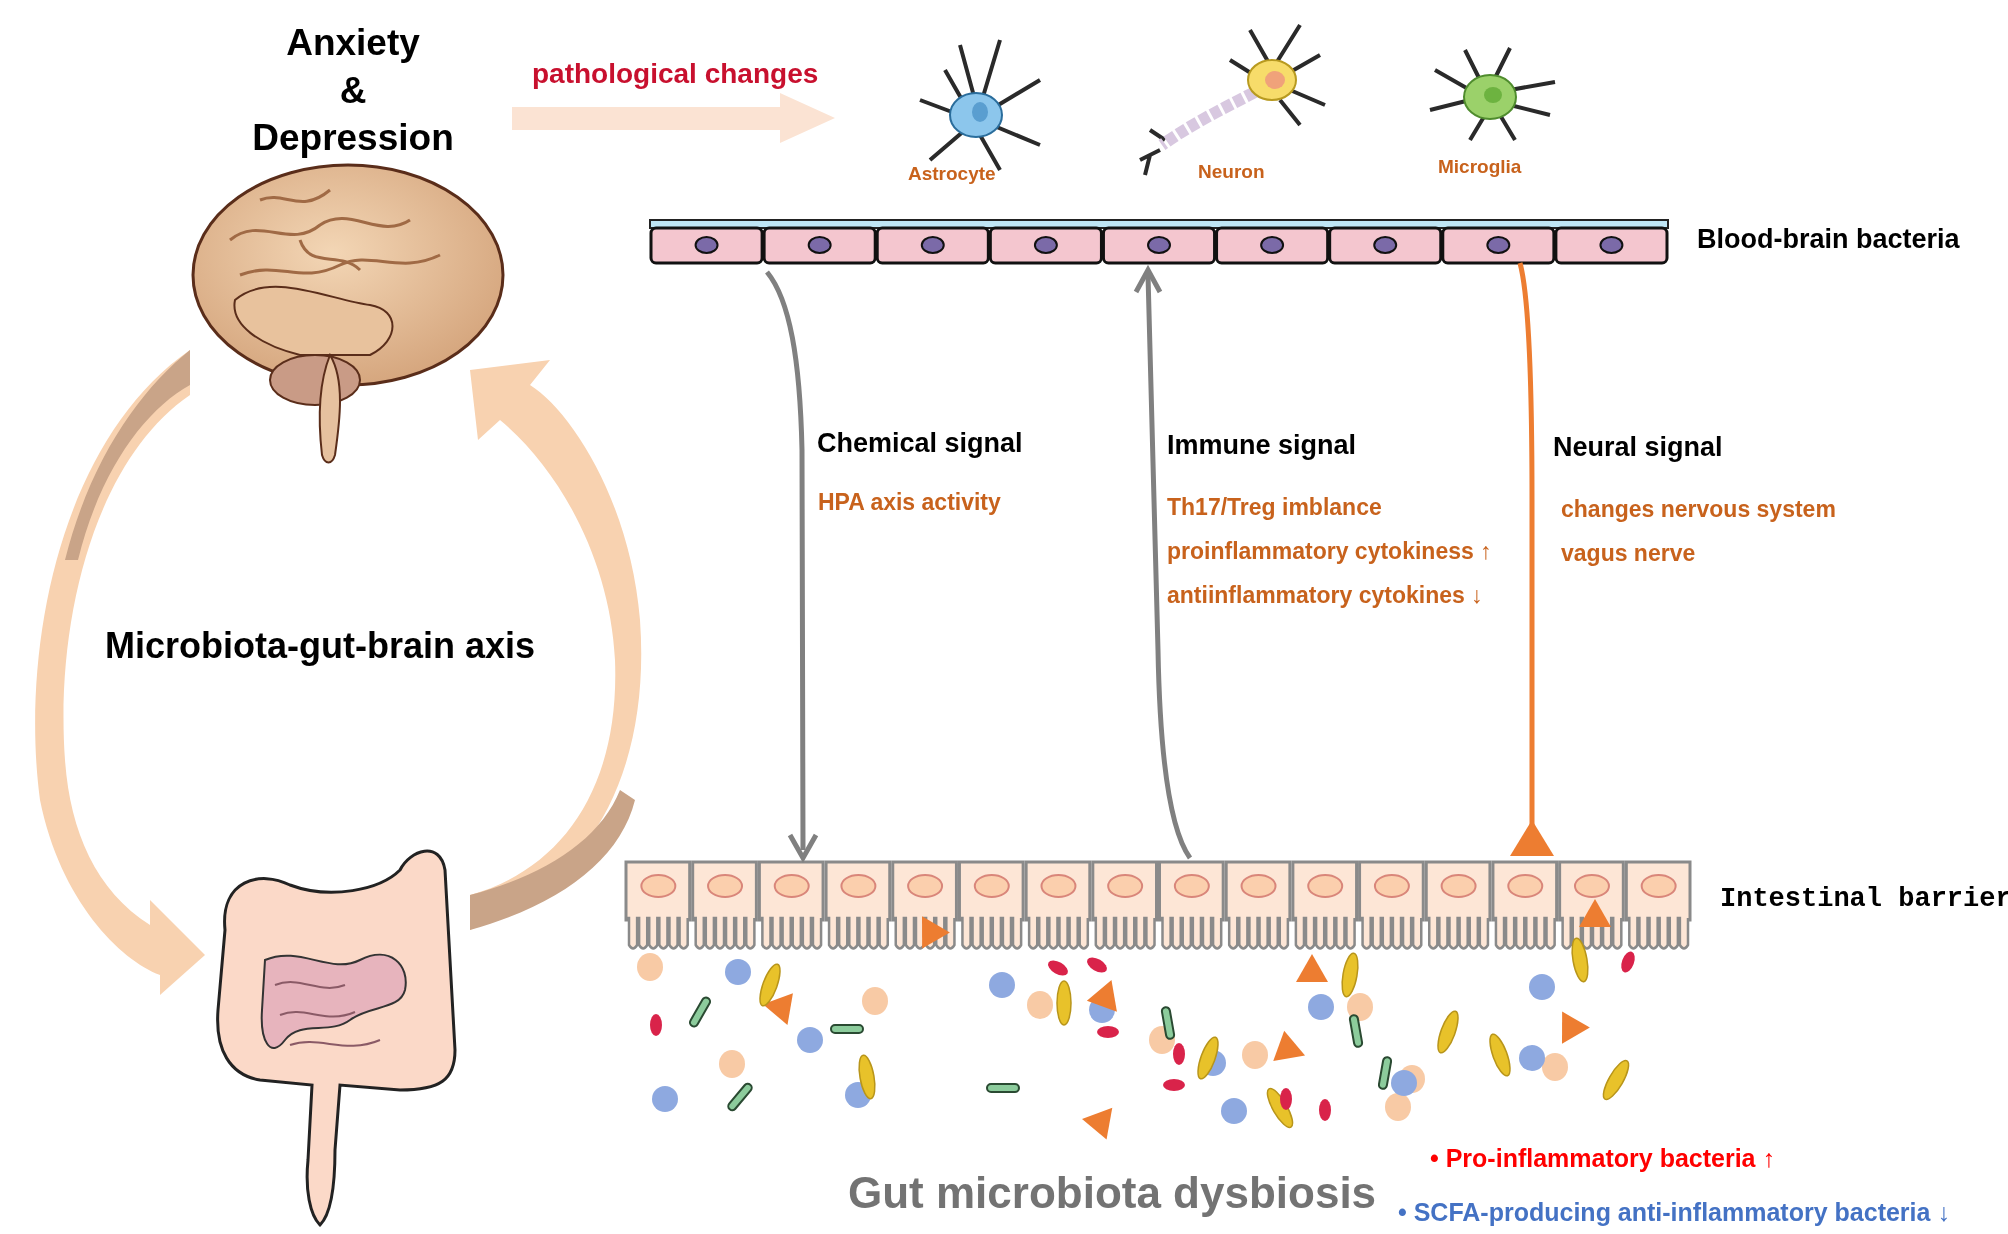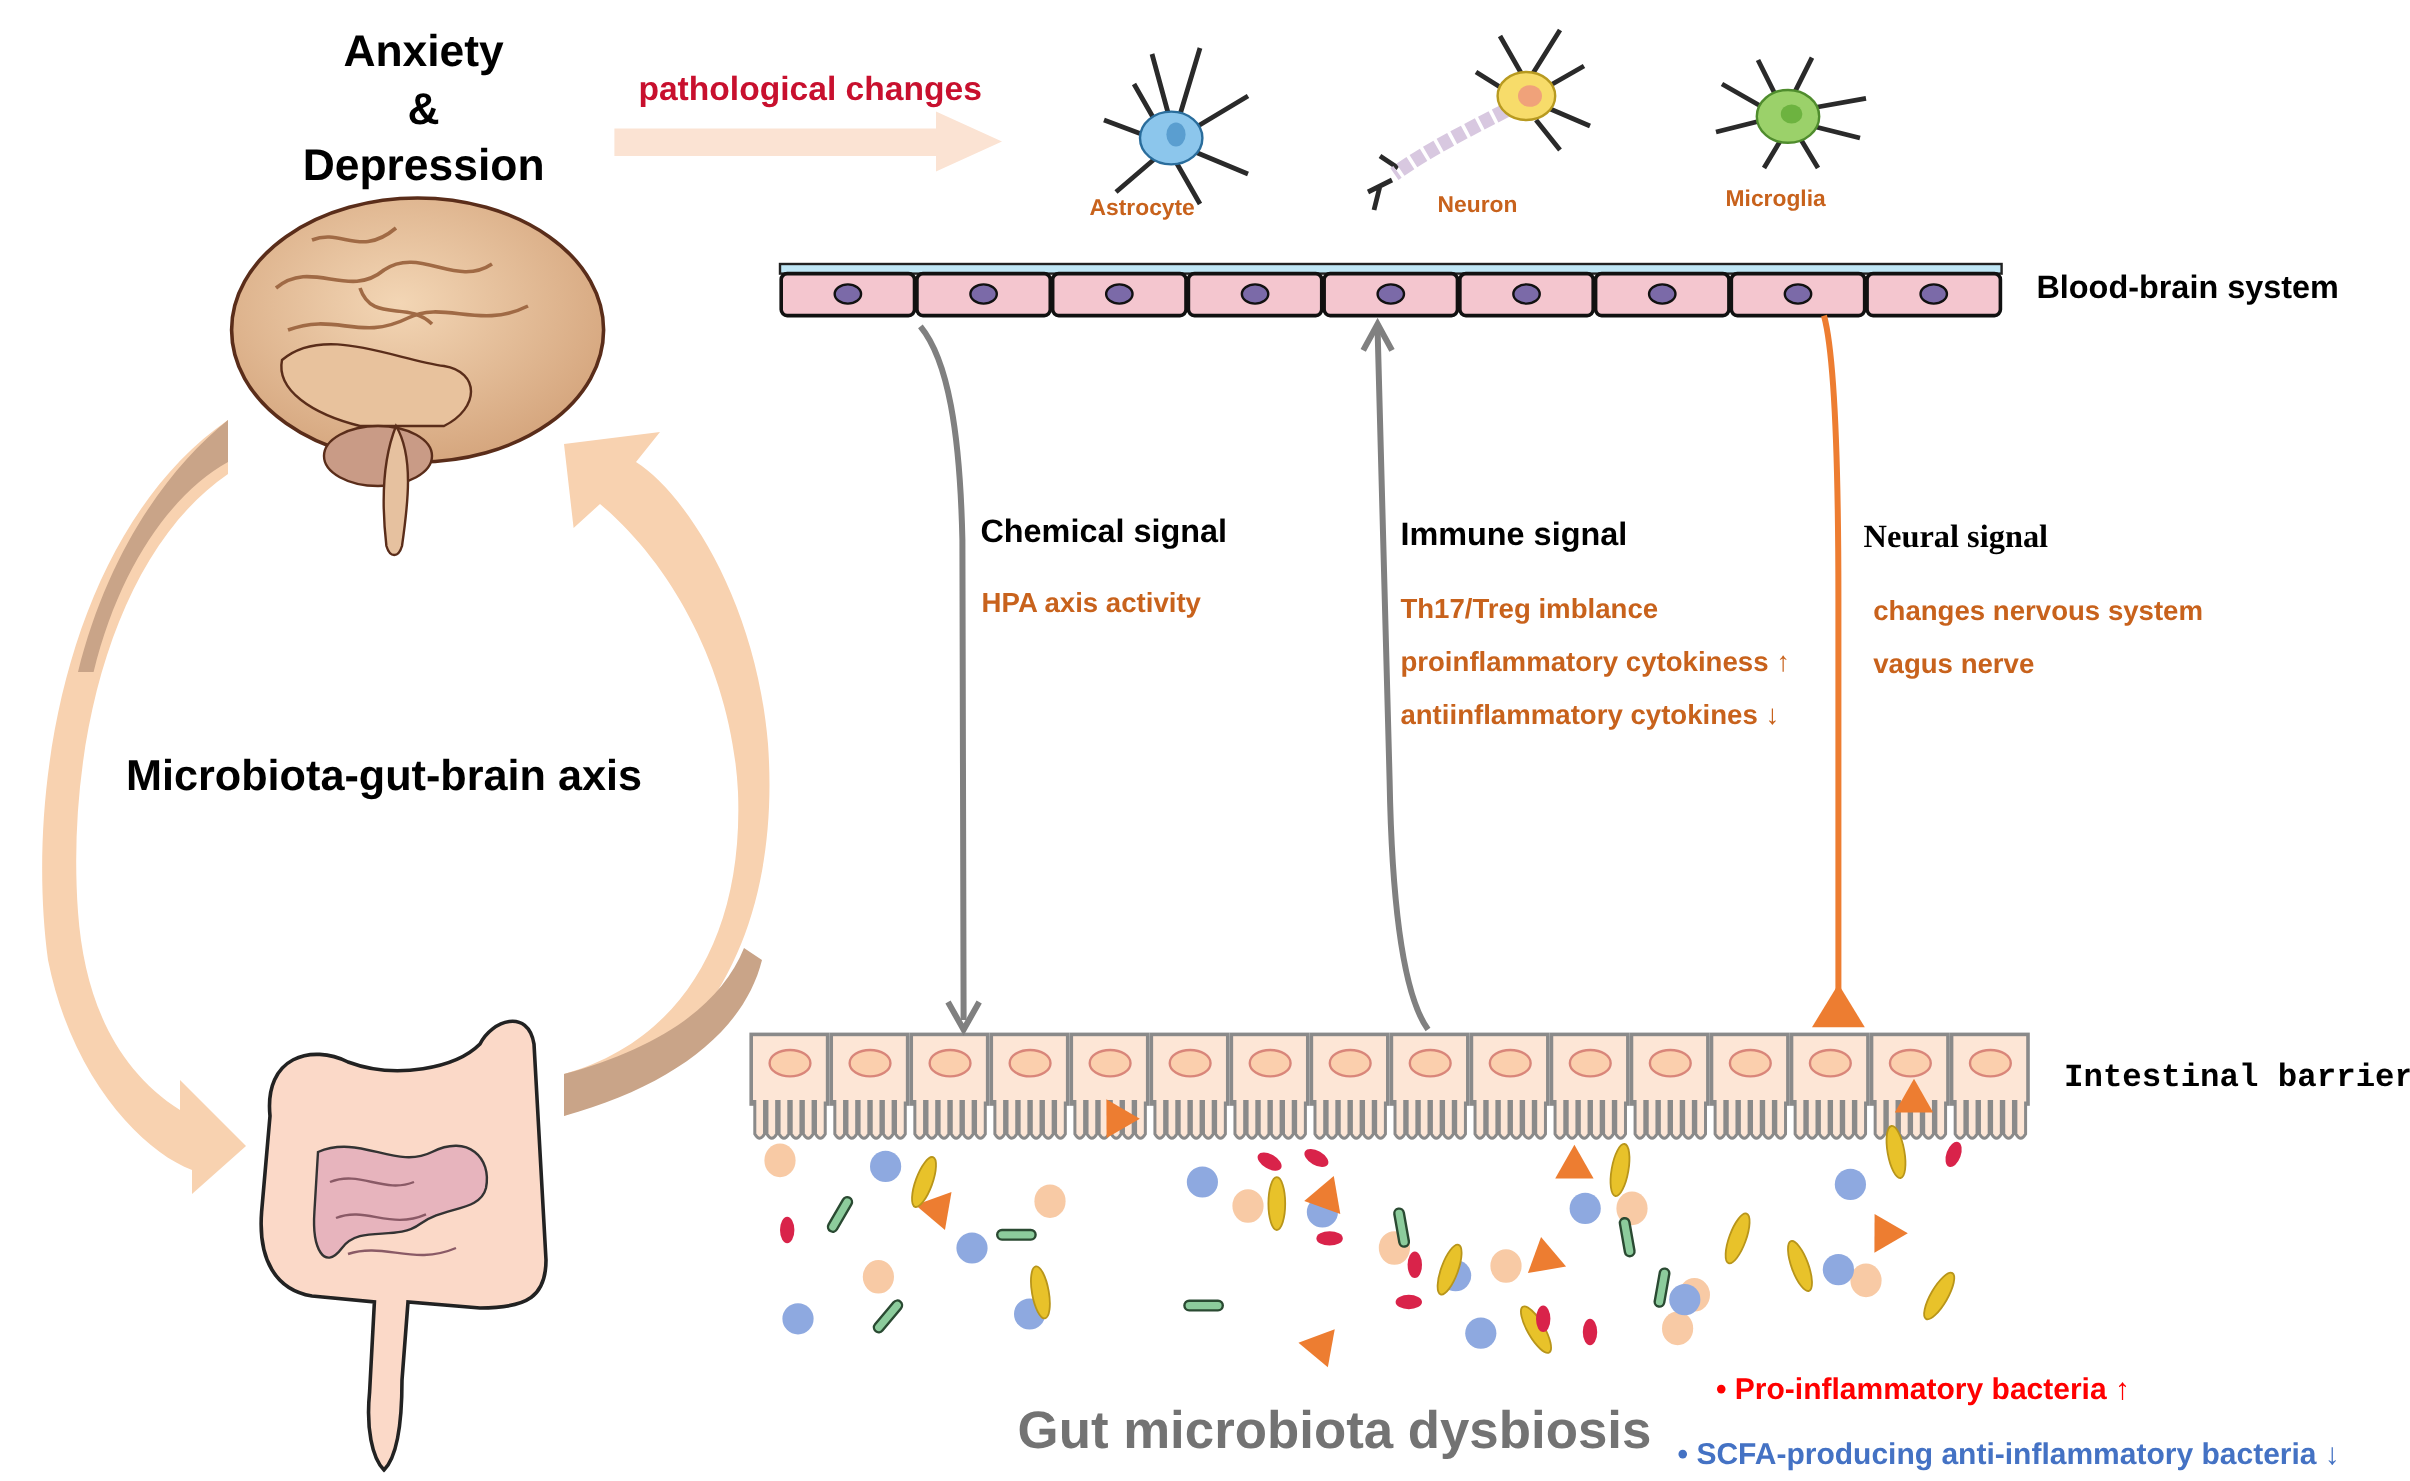--- a/index.html
+++ b/index.html
@@ -235,32 +235,32 @@
 <div class="t title" style="top:22px;">Anxiety</div>
 <div class="t title" style="top:70px;">&amp;</div>
 <div class="t title" style="top:117px;">Depression</div>
 
 <div class="t patho" style="left:532px; top:58px;">pathological changes</div>
 
 <div class="t cell-label" style="left:908px; top:163px;">Astrocyte</div>
 <div class="t cell-label" style="left:1198px; top:161px;">Neuron</div>
 <div class="t cell-label" style="left:1438px; top:156px;">Microglia</div>
 
-<div class="t barrier-label" style="left:1697px; top:224px;">Blood-brain system</div>
+<div class="t barrier-label" style="left:1697px; top:224px;">Blood-brain bacteria</div>
 <div class="t barrier-label" style="left:1720px; top:884px;font-family:Liberation Mono, monospace;">Intestinal barrier</div>
 
 <div class="t axis" style="left:105px; top:625px;">Microbiota-gut-brain axis</div>
 
 <div class="t sig-head" style="left:805px; top:428px;padding-left:12px;">Chemical signal</div>
 <div class="t sig-item" style="left:818px; top:489px;">HPA axis activity</div>
 
 <div class="t sig-head" style="left:1167px; top:430px;">Immune signal</div>
 <div class="t sig-item" style="left:1167px; top:494px;">Th17/Treg imblance</div>
 <div class="t sig-item" style="left:1167px; top:538px;">proinflammatory cytokiness ↑</div>
 <div class="t sig-item" style="left:1167px; top:582px;">antiinflammatory cytokines ↓</div>
 
-<div class="t sig-head" style="left:1553px; top:432px;font-family:Liberation Serif, serif;">Neural signal</div>
+<div class="t sig-head" style="left:1553px; top:432px;">Neural signal</div>
 <div class="t sig-item" style="left:1561px; top:496px;">changes nervous system</div>
 <div class="t sig-item" style="left:1561px; top:540px;">vagus nerve</div>
 
 <div class="t dys" style="left:848px; top:1168px;">Gut microbiota dysbiosis</div>
 <div class="t bul-red" style="left:1398px; top:1144px;margin-left:32px;">• Pro-inflammatory bacteria ↑</div>
 <div class="t bul-blue" style="left:1398px; top:1198px;">• SCFA-producing anti-inflammatory bacteria ↓</div>
 
 </body></html>

